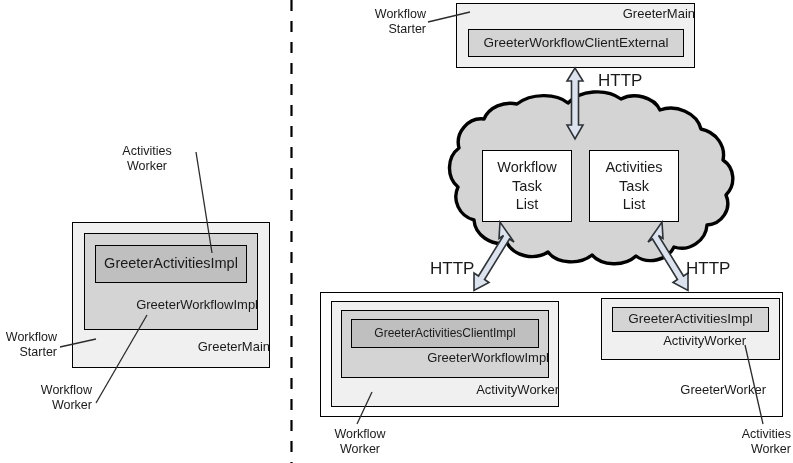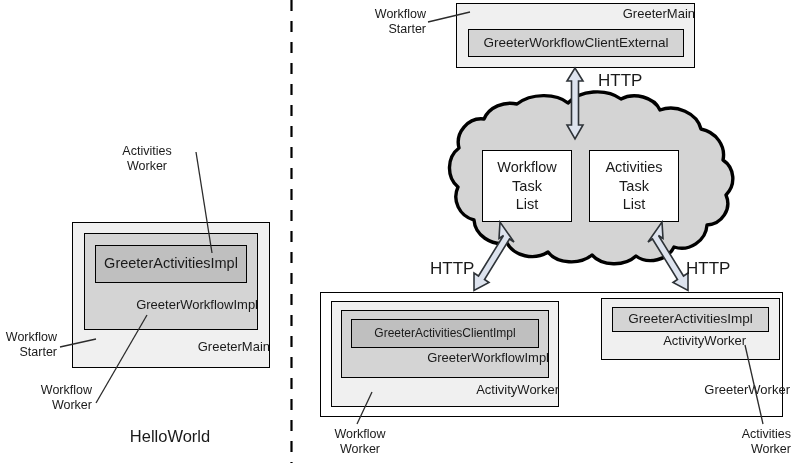--- a/index.html
+++ b/index.html
@@ -148,21 +148,20 @@
   <div class="callout right-al z6" style="left:0px; top:330px; width:57px;">
     <div>Workflow</div>
     <div>Starter</div>
   </div>
 
   <div class="callout right-al z6" style="left:30px; top:383px; width:62px;">
     <div>Workflow</div>
     <div>Worker</div>
   </div>
 
-  <div class="caption" style="left:80px; top:427px; width:180px;">HelloWorld</div>
 
   <div class="box box-light z1" style="left:456px; top:3px; width:239px; height:65px;">
   </div>
   <div class="box-label z2" style="left:456px; top:7px; width:239px;">GreeterMain</div>
 
   <div class="box box-mid z2" style="left:468px; top:29px; width:216px; height:28px;">
     <div class="centered-text" style="font-size:13.5px;">GreeterWorkflowClientExternal</div>
   </div>
 
   <div class="callout right-al z6" style="left:358px; top:7px; width:68px;">
@@ -267,21 +266,21 @@
   <div class="box-label z3" style="left:331px; top:383px; width:228px;">ActivityWorker</div>
 
   <div class="box box-mid z3" style="left:341px; top:310px; width:208px; height:68px;">
   </div>
   <div class="box-label z3" style="left:341px; top:351px; width:208px;">GreeterWorkflowImpl</div>
 
   <div class="box box-dark z3" style="left:351px; top:319px; width:188px; height:29px;">
     <div class="centered-text" style="font-size:12px;">GreeterActivitiesClientImpl</div>
   </div>
 
-  <div class="box-label z2" style="left:608px; top:383px; width:182px;">GreeterWorker</div>
+  <div class="box-label z2" style="left:584px; top:383px; width:182px;">GreeterWorker</div>
 
   <div class="box box-light z2" style="left:601px; top:298px; width:179px; height:62px;">
   </div>
   <div class="box-label z3" style="left:601px; top:334px; width:145px;">ActivityWorker</div>
 
   <div class="box box-mid z3" style="left:612px; top:307px; width:157px; height:25px;">
     <div class="centered-text" style="font-size:13.5px;">GreeterActivitiesImpl</div>
   </div>
 
 

